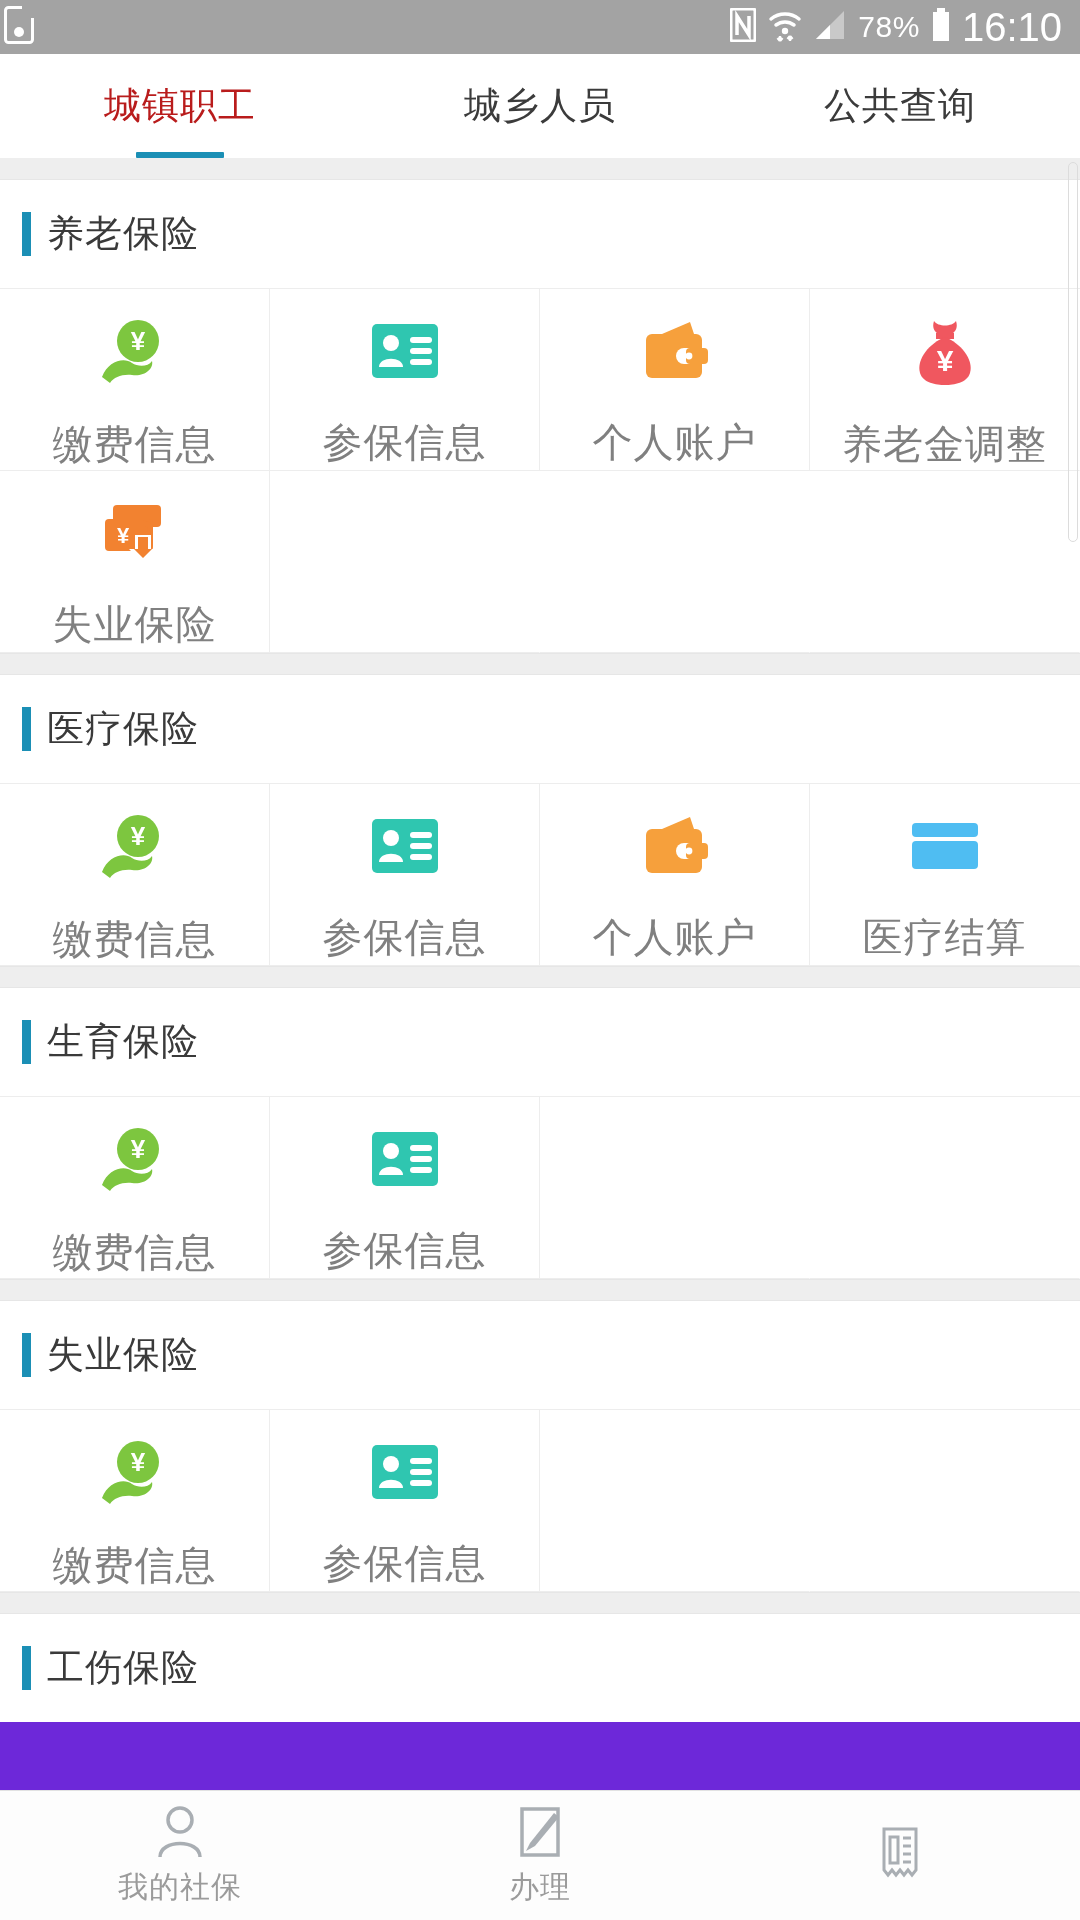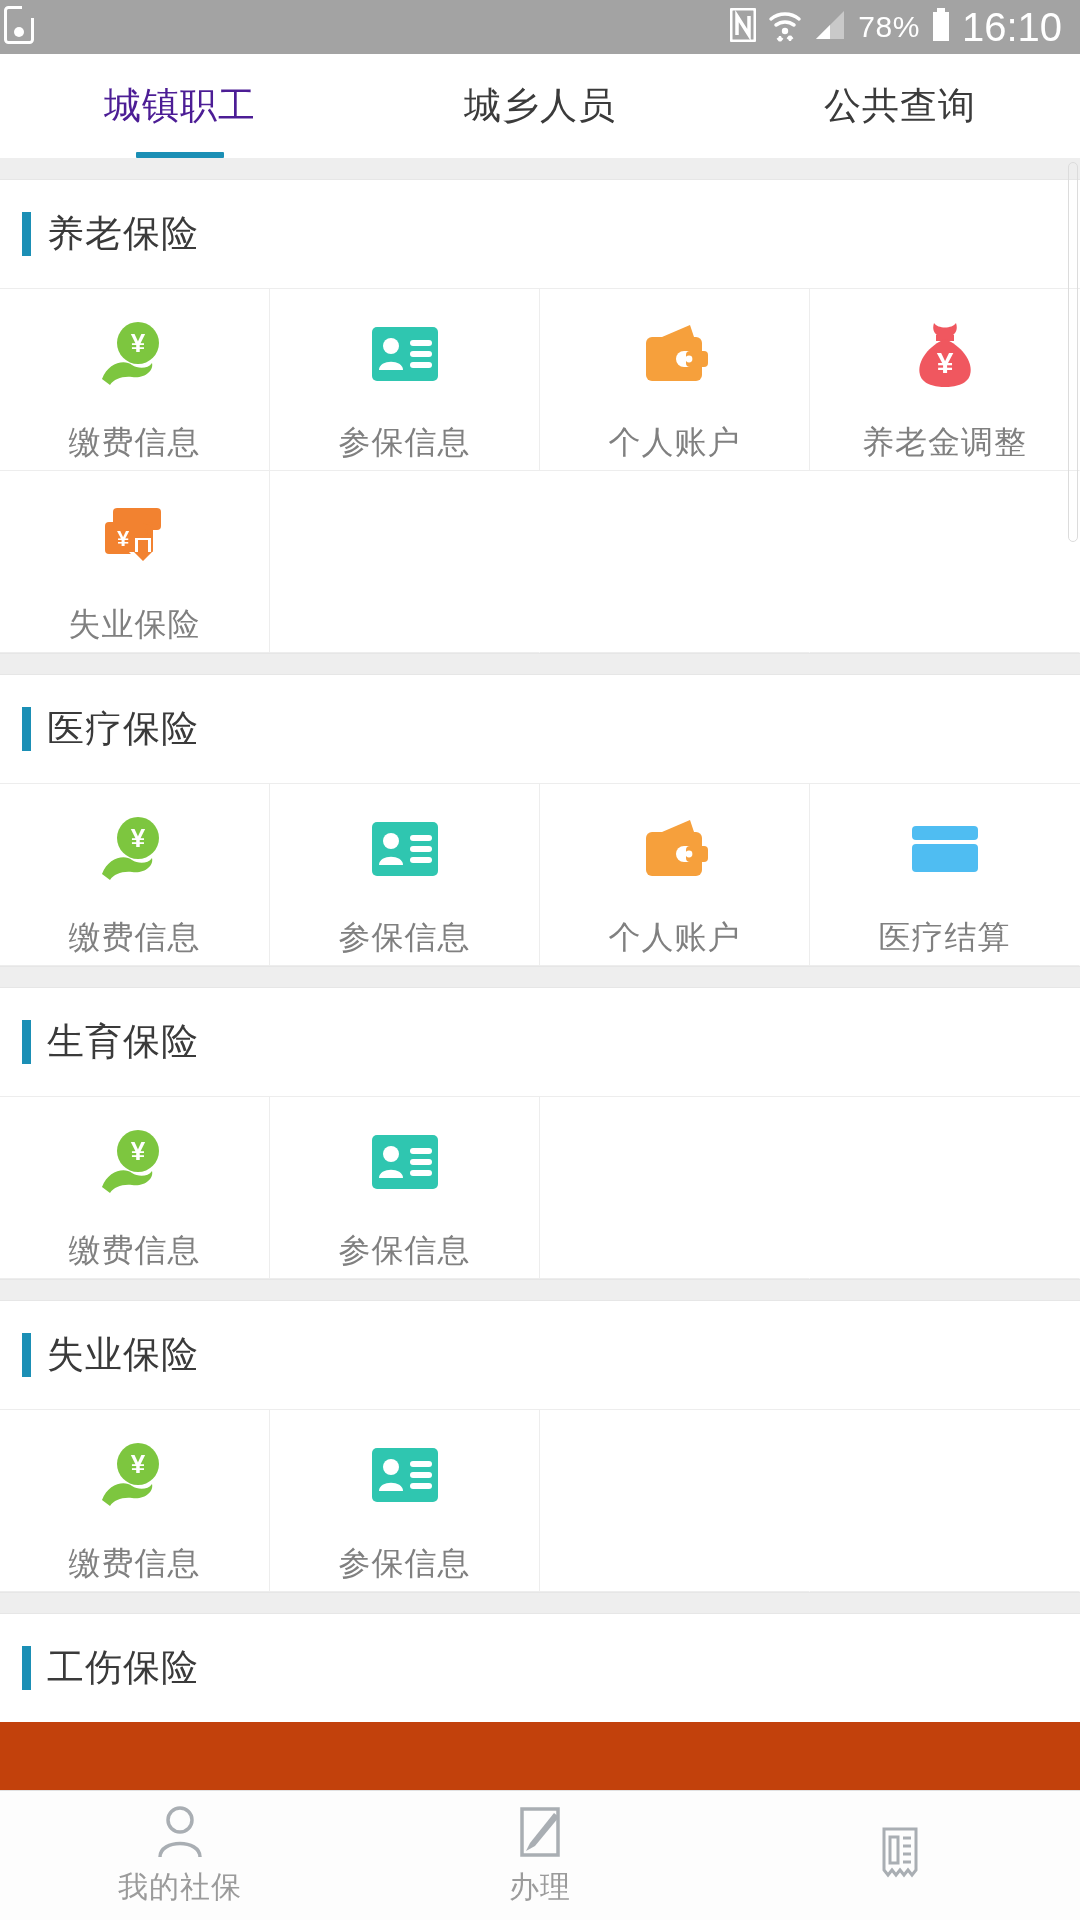--- a/index.html
+++ b/index.html
@@ -24,50 +24,50 @@
 
   
   .tabs {
     height: 104px; background:#fff; display:flex; align-items:stretch;
     position: relative;
   }
   .tab {
     flex:1; display:flex; align-items:center; justify-content:center;
     font-size: 37px; color:#3b3b3b; letter-spacing:1px; position:relative;
   }
-  .tab.active { color:#4c1d95; }
+  .tab.active { color:#b91c1c; }
   .tab.active::after {
     content:""; position:absolute; bottom:0; left:50%; transform:translateX(-50%);
     width:88px; height:6px; background:#1b8fb5; border-radius:1px;
   }
 
   
   .content {
     position:absolute; top:158px; left:0; right:0; bottom:130px;
-    background:#c2410c; overflow:hidden;
+    background:#6d28d9; overflow:hidden;
   }
   .band { height: 22px; background:#eeeeee; border-top:1px solid #e6e6e6; border-bottom:1px solid #e6e6e6;}
   .band.first { border-top: none; }
 
   .sec-header {
     height: 108px; display:flex; align-items:center; padding-left: 22px; background:#fff;
   }
   .sec-bar { width:9px; height:44px; background:#1b8fb5; margin-right:16px; }
   .sec-title { font-size:37px; color:#3a3a3a; letter-spacing:1px; }
 
   .grid { display:flex; flex-wrap:wrap; background:#fff; border-top:1px solid #ededed; }
   .cell {
     width:25%; height:182px;
     display:flex; flex-direction:column; align-items:center; justify-content:flex-start;
     border-right:1px solid #ededed; border-bottom:1px solid #ededed;
     padding-top:28px; background:#fff;
   }
   .cell.empty { border-right-color: transparent; }
   .cell:nth-child(4n) { border-right-color: transparent; }
-  .cell-label { font-size:32px; color:#808080; margin-top:30px; letter-spacing:1px; }
+  .cell-label { font-size:40px; color:#808080; margin-top:30px; letter-spacing:1px; }
   .icon-wrap { width:74px; height:74px; display:flex; align-items:center; justify-content:center; }
   .icon-wrap svg { display:block; }
 
   
   .scrollbar-track {
     position:absolute; right:2px; top:162px; width:10px; height:380px;
     border:1px solid #dcdcdc; border-radius:6px; background:transparent;
   }
 
   

